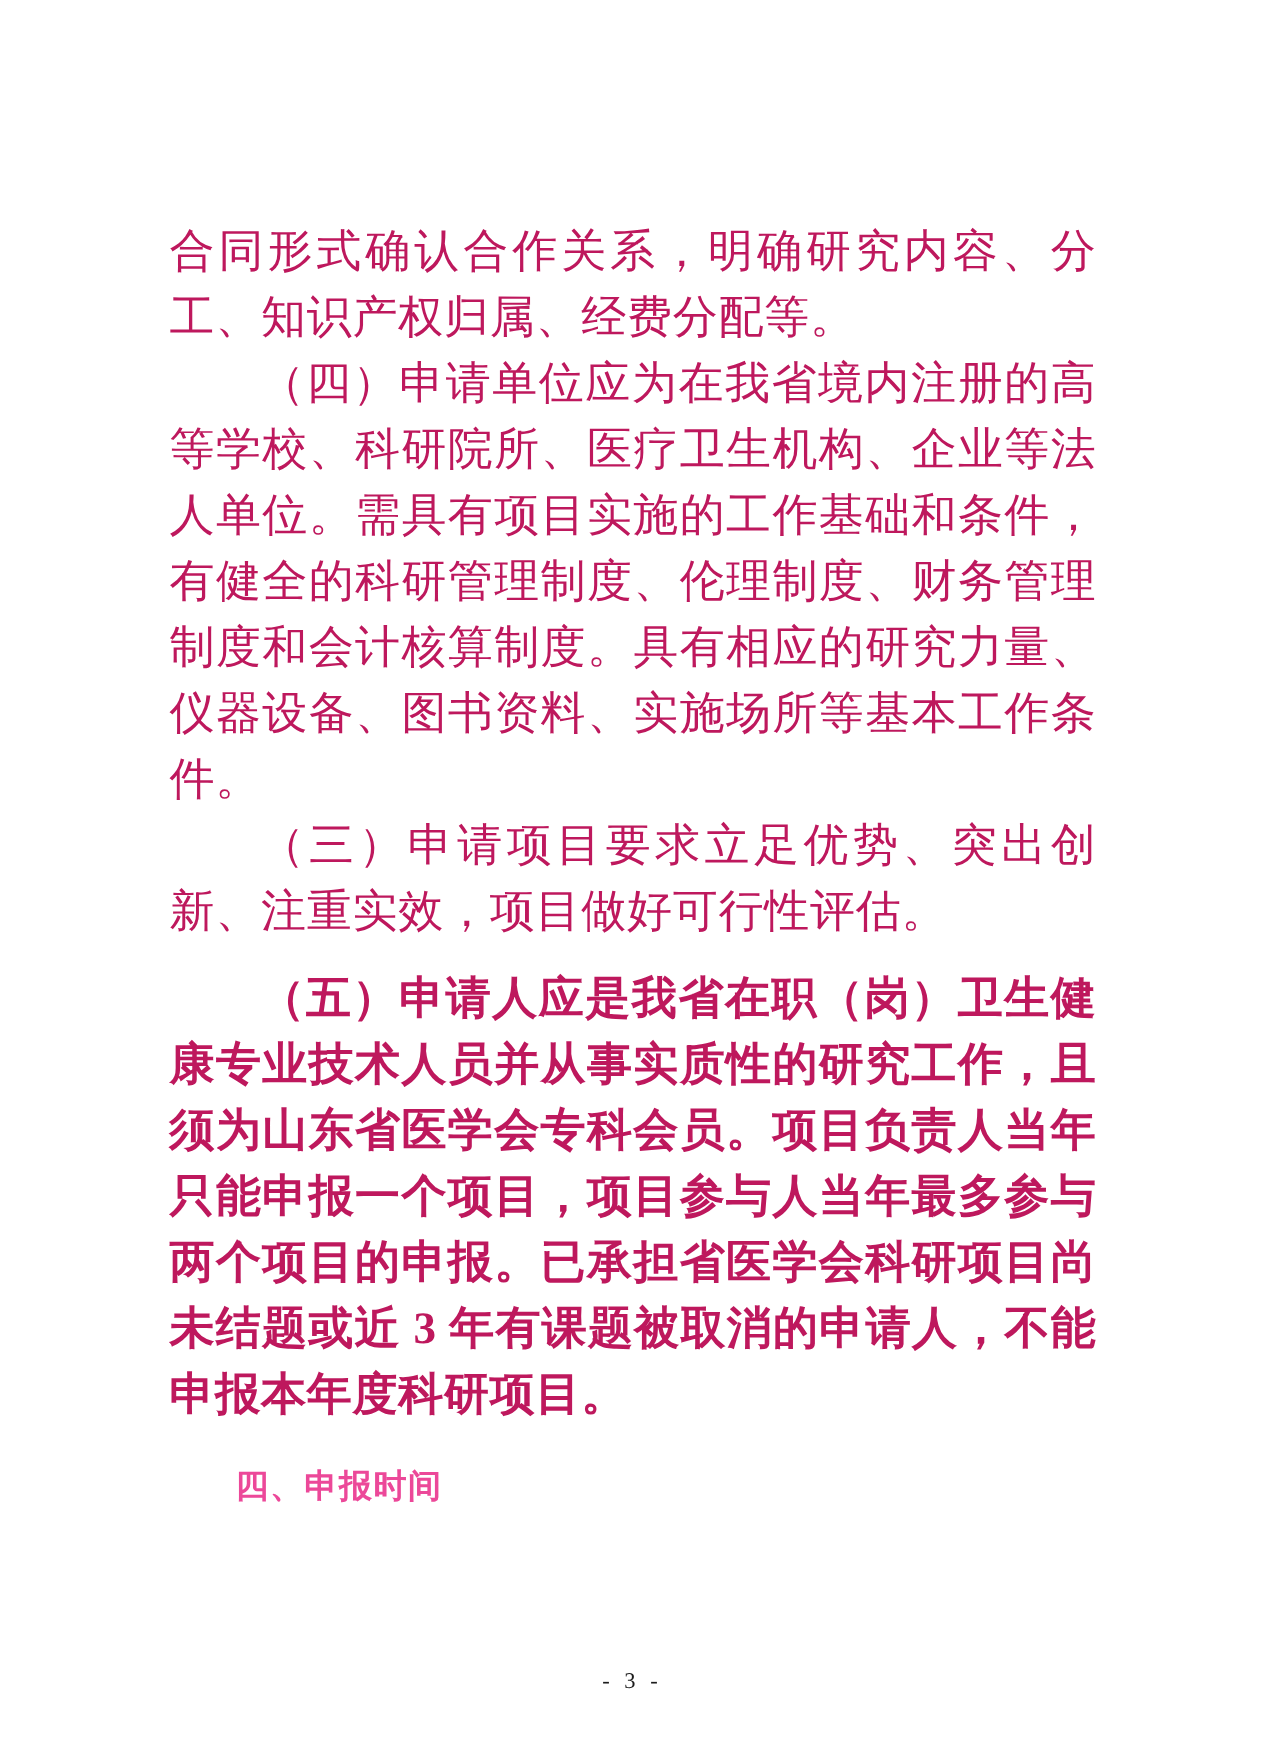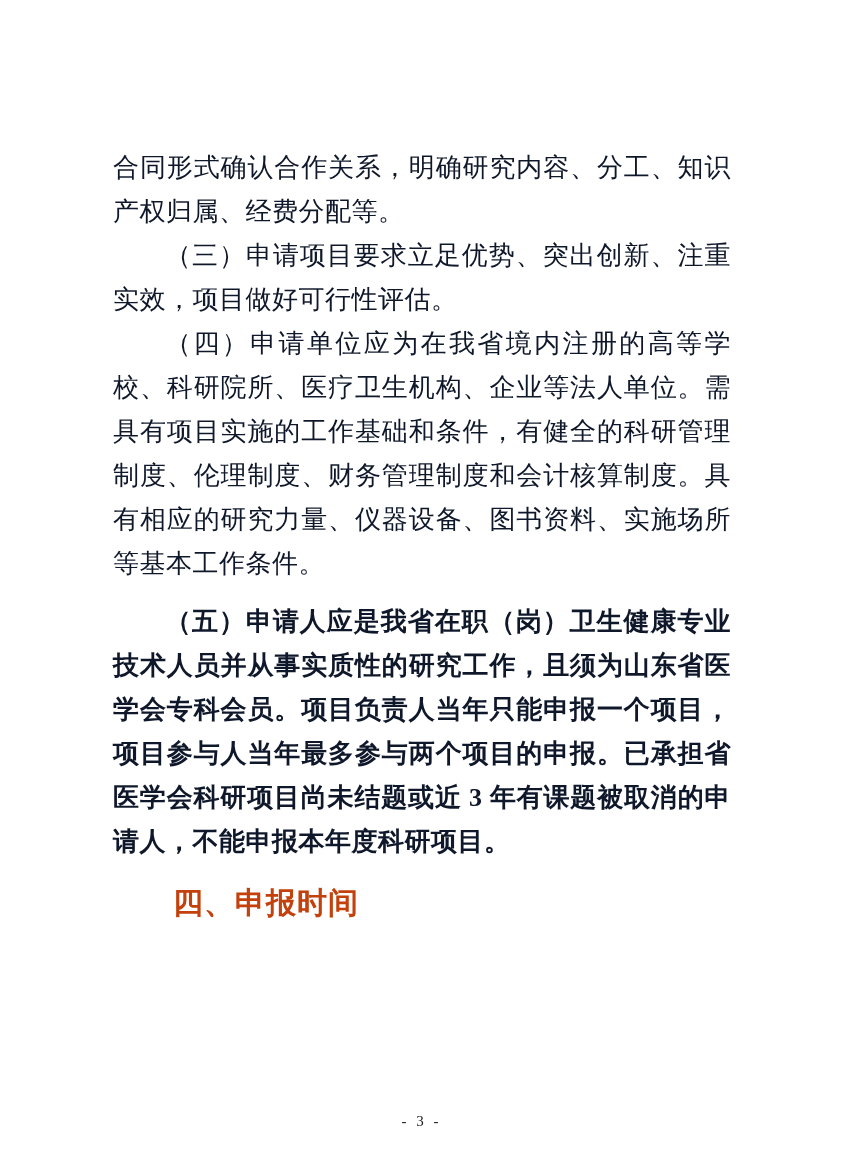--- a/index.html
+++ b/index.html
@@ -20,43 +20,43 @@
 
   .content {
     position: absolute;
     top: 146px;
     left: 113px;
     width: 618px;
   }
 
   .para {
     font-family: "Liberation Serif", "DejaVu Serif", serif;
-    font-size: 26px;
+    font-size: 30px;
     line-height: 44px;
-    color: #0f172a;
+    color: #be185d;
     text-align: justify;
     text-indent: 2em;
     letter-spacing: 0.5px;
   }
 
   .para.no-indent {
     text-indent: 0;
   }
 
   .para.space-before {
     margin-top: 14px;
     font-weight: bold;
   }
 
   .heading {
     font-family: "Liberation Sans", "DejaVu Sans", sans-serif;
     font-weight: bold;
-    font-size: 30px;
+    font-size: 22px;
     line-height: 44px;
-    color: #c2410c;
+    color: #ec4899;
     text-indent: 2em;
     margin-top: 17px;
     letter-spacing: 1px;
   }
 
   .page-footer {
     position: absolute;
     left: 0;
     right: 0;
     bottom: 38px;
@@ -71,23 +71,23 @@
   }
 </style>
 </head>
 <body>
 
 <div class="page">
   <div class="content">
 
     <p class="para no-indent">合同形式确认合作关系，明确研究内容、分工、知识产权归属、经费分配等。</p>
 
+    <p class="para">（四）申请单位应为在我省境内注册的高等学校、科研院所、医疗卫生机构、企业等法人单位。需具有项目实施的工作基础和条件，有健全的科研管理制度、伦理制度、财务管理制度和会计核算制度。具有相应的研究力量、仪器设备、图书资料、实施场所等基本工作条件。</p>
+
     <p class="para">（三）申请项目要求立足优势、突出创新、注重实效，项目做好可行性评估。</p>
-
-    <p class="para">（四）申请单位应为在我省境内注册的高等学校、科研院所、医疗卫生机构、企业等法人单位。需具有项目实施的工作基础和条件，有健全的科研管理制度、伦理制度、财务管理制度和会计核算制度。具有相应的研究力量、仪器设备、图书资料、实施场所等基本工作条件。</p>
 
     <p class="para space-before">（五）申请人应是我省在职（岗）卫生健康专业技术人员并从事实质性的研究工作，且须为山东省医学会专科会员。项目负责人当年只能申报一个项目，项目参与人当年最多参与两个项目的申报。已承担省医学会科研项目尚未结题或近 3 年有课题被取消的申请人，不能申报本年度科研项目。</p>
 
 
     <h2 class="heading">四、申报时间</h2>
 
 
   </div>
 
   <div class="page-footer">

